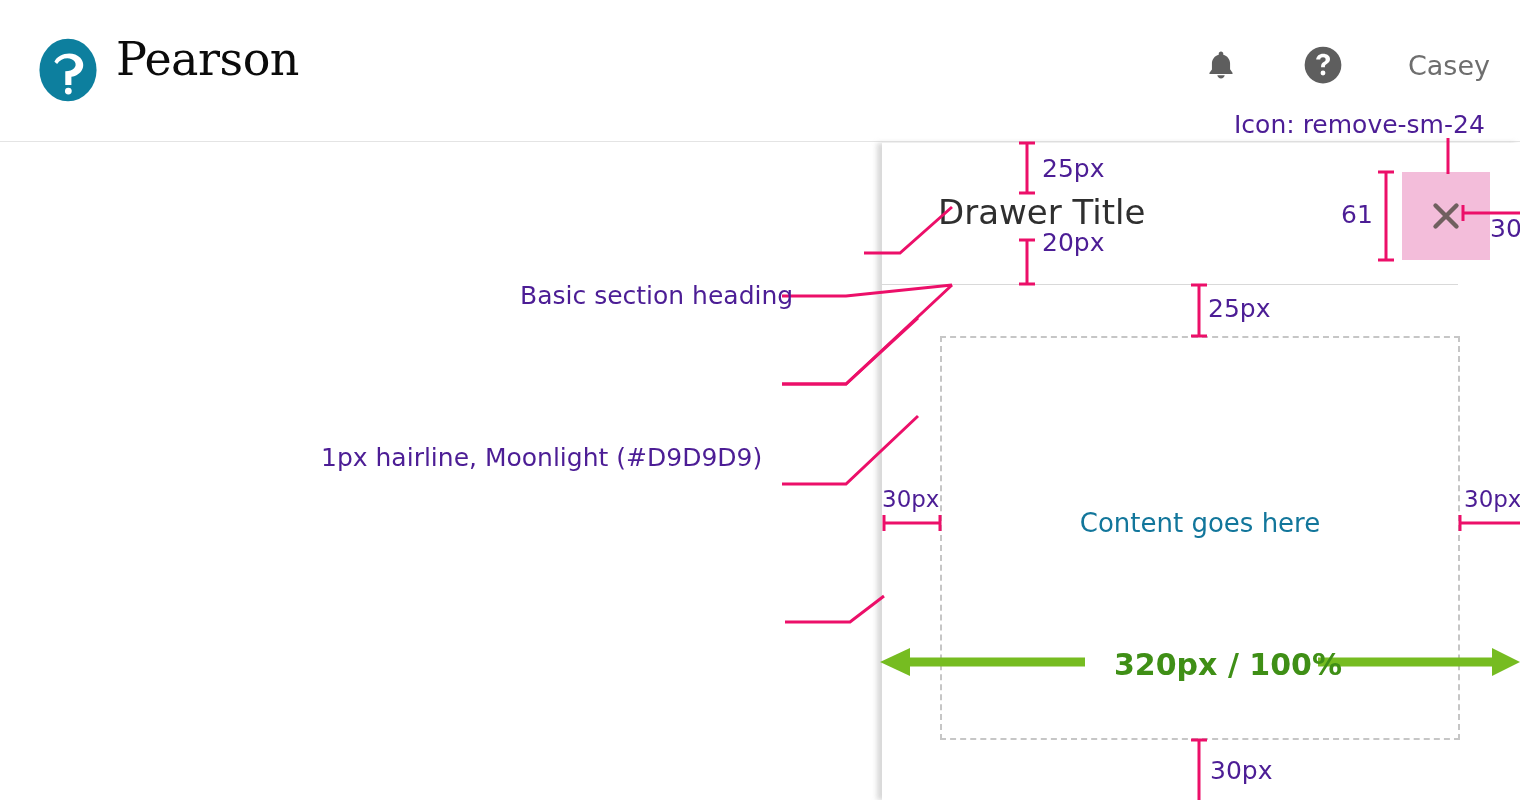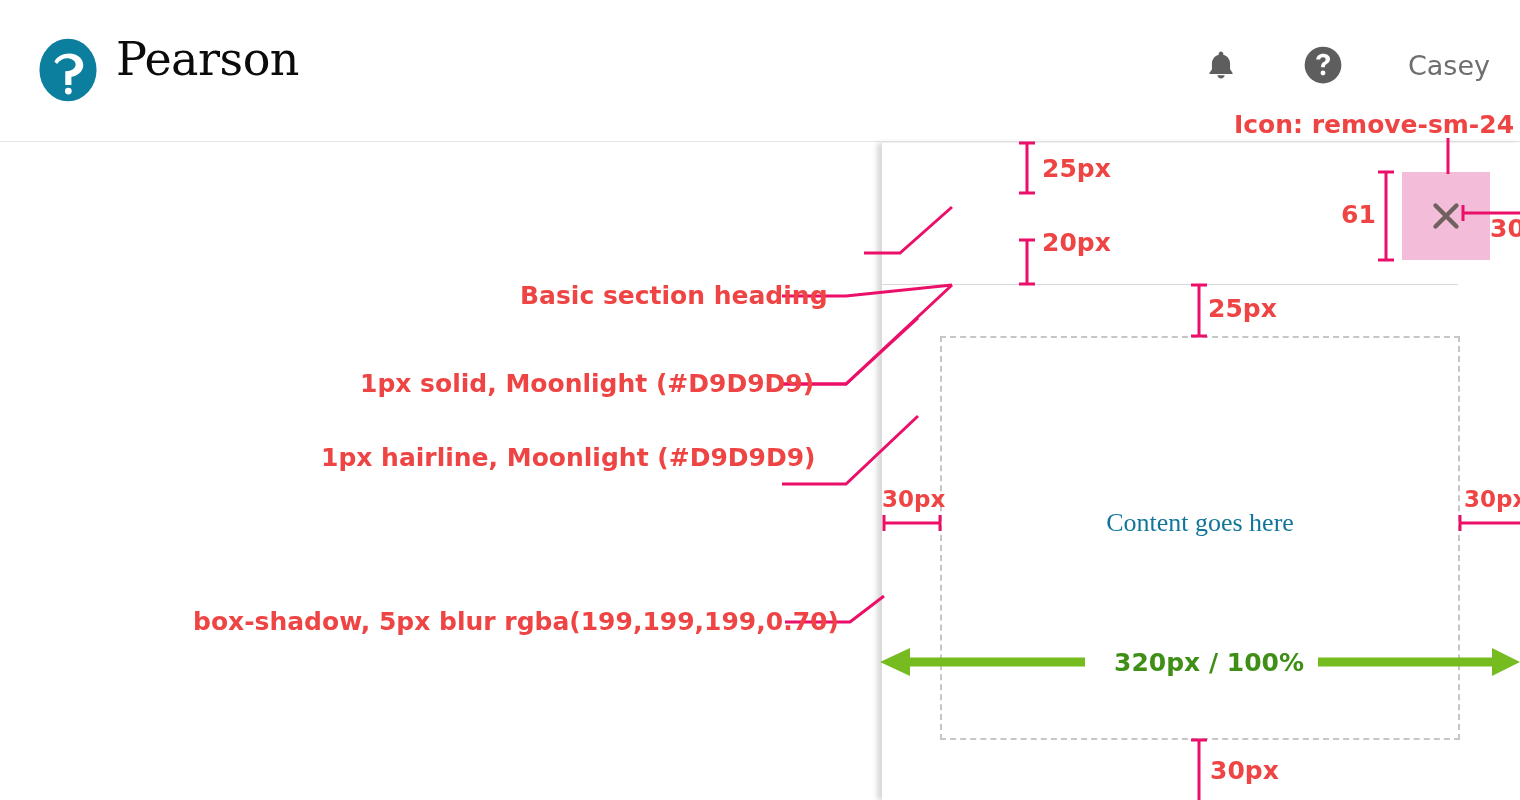--- a/index.html
+++ b/index.html
@@ -103,43 +103,41 @@
     width: 520px; height: 404px;
     border: 2px dashed #c6c6c6;
     box-sizing: border-box;
   }
   .content-text {
     position: absolute;
     left: 0; right: 0; top: 170px;
     text-align: center;
     font-size: 26px;
     color: #12769b;
-    font-family: Liberation Serif, serif;
   }
 
   
   .anno {
     position: absolute;
     left: 0; top: 0;
     width: 1520px; height: 800px;
     pointer-events: none;
   }
   .anno-label {
     position: absolute;
-    color: #ef4444;
+    color: #4c1d95;
     font-size: 25px;
     line-height: 1;
     white-space: nowrap;
-    font-weight: bold;
   }
   .anno-label.small { font-size: 23px; }
   .dim-green {
     position: absolute;
     color: #3f8f16;
-    font-size: 25px;
+    font-size: 30px;
     font-weight: bold;
     line-height: 1;
     white-space: nowrap;
   }
 </style>
 </head>
 <body>
 
 <div class="header">
 
@@ -161,20 +159,21 @@
       <circle cx="12" cy="12" r="10.5" fill="#5e5e5e"></circle>
       <path d="M12 5.6c-2.1 0-3.7 1.3-3.9 3.3h2.3c.1-.8.7-1.3 1.6-1.3.9 0 1.5.5 1.5 1.2 0 .6-.3 1-1.1 1.5-1 .6-1.5 1.3-1.5 2.4v.6h2.2v-.4c0-.7.3-1.1 1.2-1.6 1.1-.6 1.7-1.5 1.7-2.7 0-1.8-1.6-3-4-3z" fill="#ffffff"></path>
       <circle cx="12" cy="16.6" r="1.4" fill="#ffffff"></circle>
     </svg>
     <span class="user-name">Casey</span>
   </div>
 </div>
 
 <div class="drawer">
 
+  <div class="drawer-title">Drawer Title</div>
 
   <div class="drawer-divider"></div>
 
   <div class="close-hotspot">
     <svg class="close-icon" viewBox="0 0 24 24">
       <path d="M4.6 4.6 L19.4 19.4 M19.4 4.6 L4.6 19.4" stroke="#70605f" stroke-width="3.1" stroke-linecap="round"></path>
     </svg>
   </div>
 
   <div class="content-box">
@@ -225,18 +224,16 @@
   <div class="anno-label" style="left:1042px; top:156px;">25px</div>
   <div class="anno-label" style="left:1042px; top:230px;">20px</div>
   <div class="anno-label" style="left:1208px; top:296px;">25px</div>
   <div class="anno-label" style="left:1341px; top:202px;">61</div>
   <div class="anno-label" style="left:1490px; top:216px;">30</div>
   <div class="anno-label small" style="left:882px; top:488px;">30px</div>
   <div class="anno-label small" style="left:1464px; top:488px;">30px</div>
   <div class="anno-label" style="left:1210px; top:758px;">30px</div>
 
   <div class="anno-label" style="left:492px; top:283px;margin-left:28px;">Basic section heading</div>
-  <div class="anno-label" style="left:360px; top:371px;">1px solid, Moonlight (#D9D9D9)</div>
   <div class="anno-label" style="left:321px; top:445px;">1px hairline, Moonlight (#D9D9D9)</div>
-  <div class="anno-label" style="left:193px; top:609px;">box-shadow, 5px blur rgba(199,199,199,0.70)</div>
 
   <div class="dim-green" style="left:1114px; top:650px;">320px / 100%</div>
 </div>
 
 </body></html>

